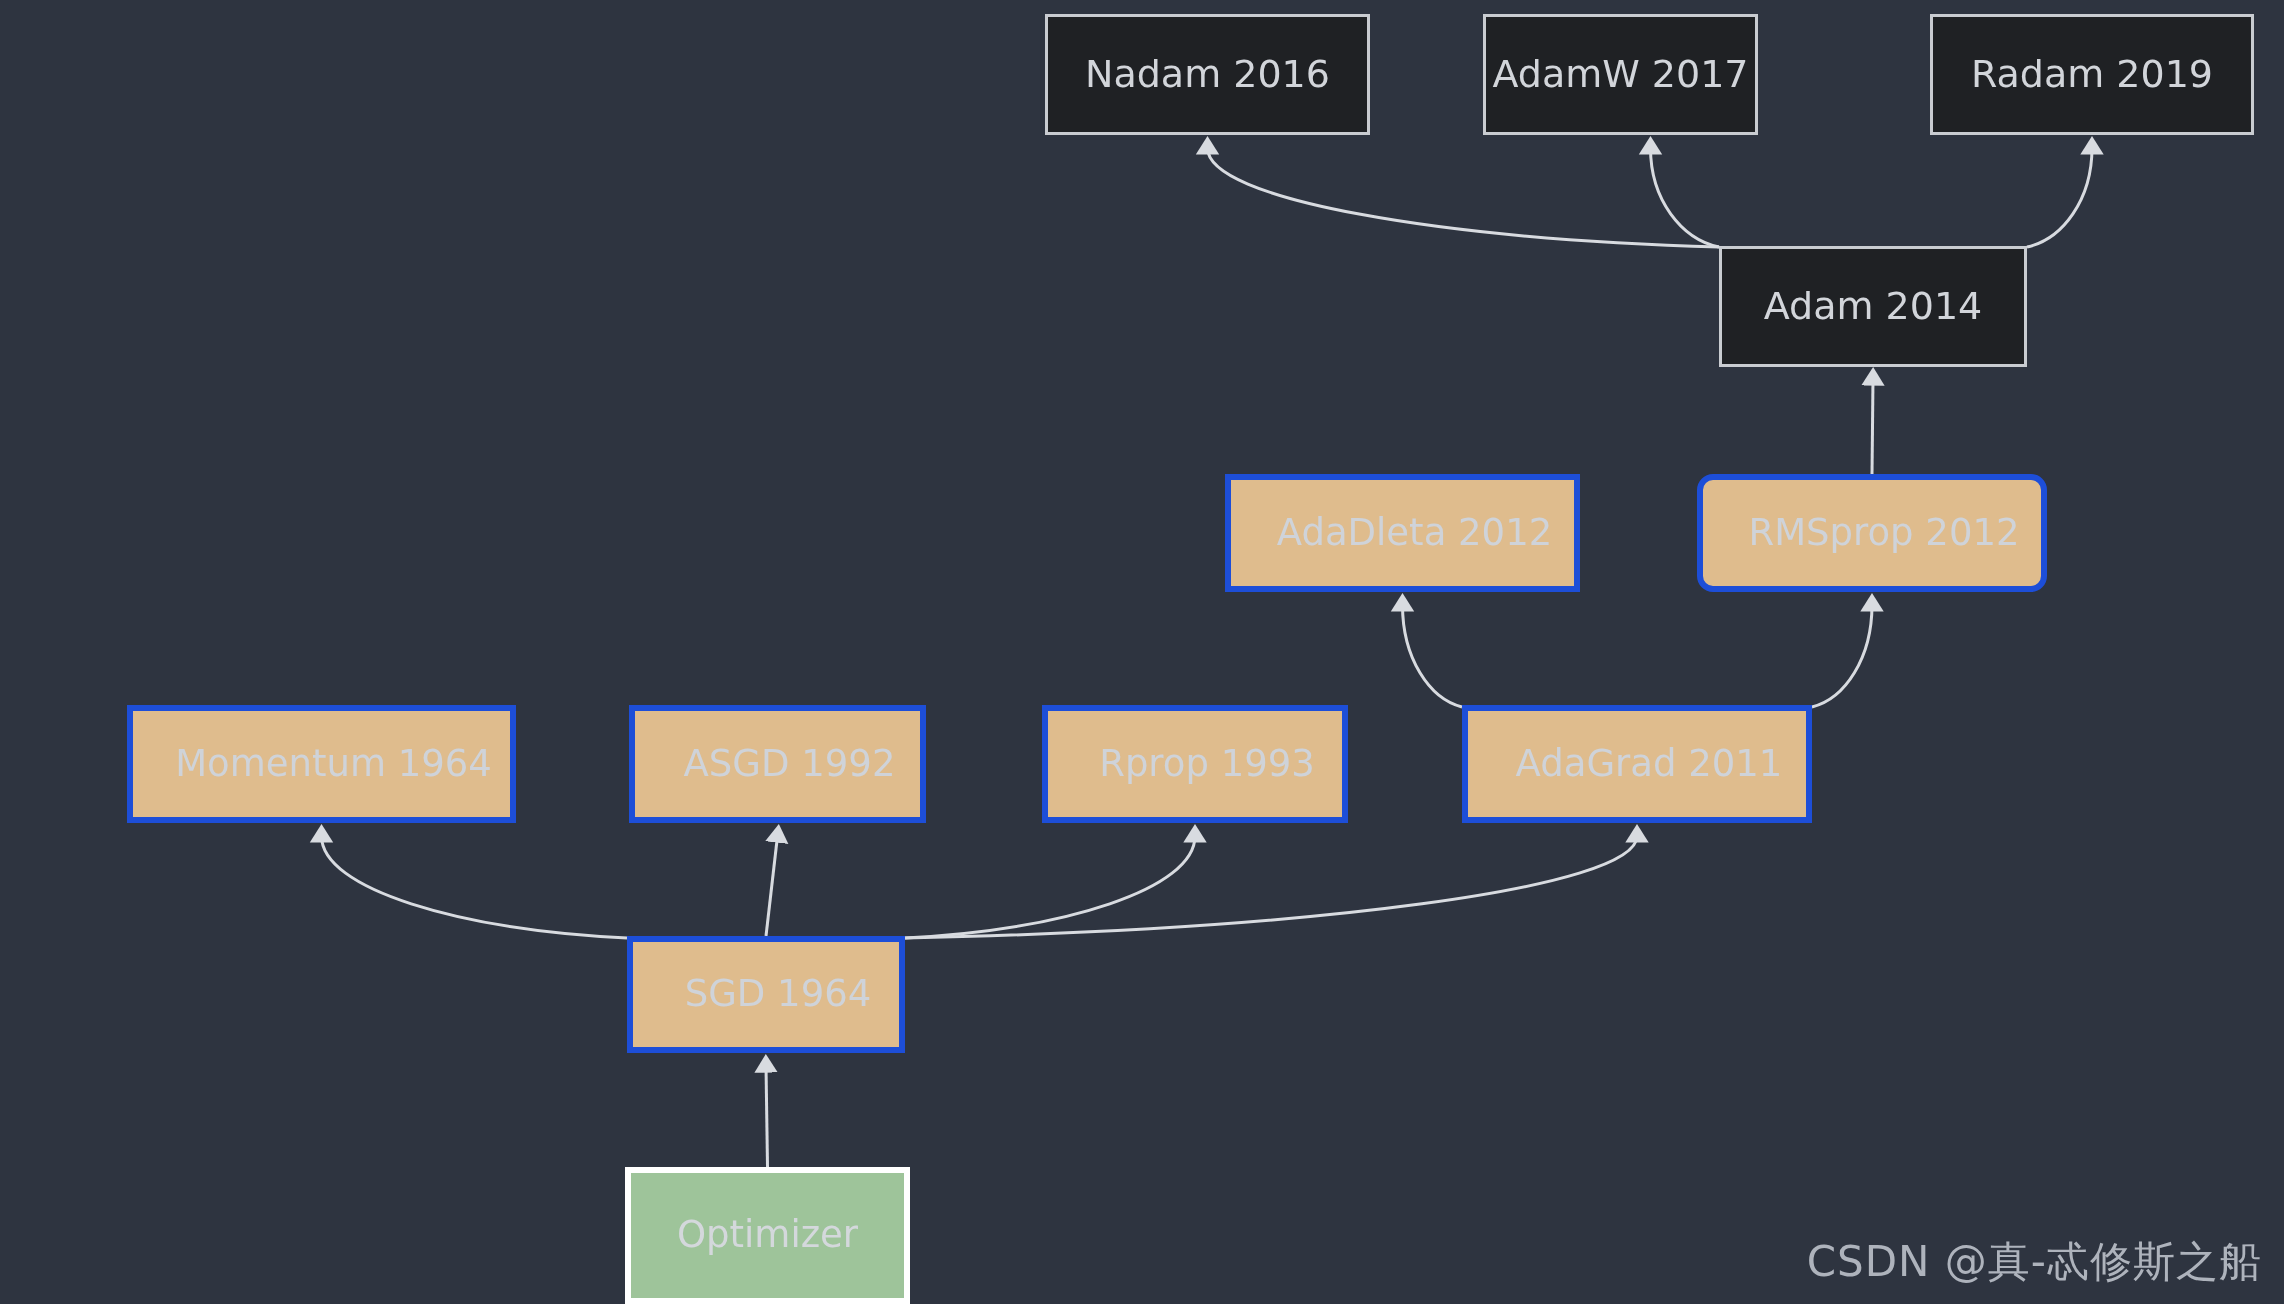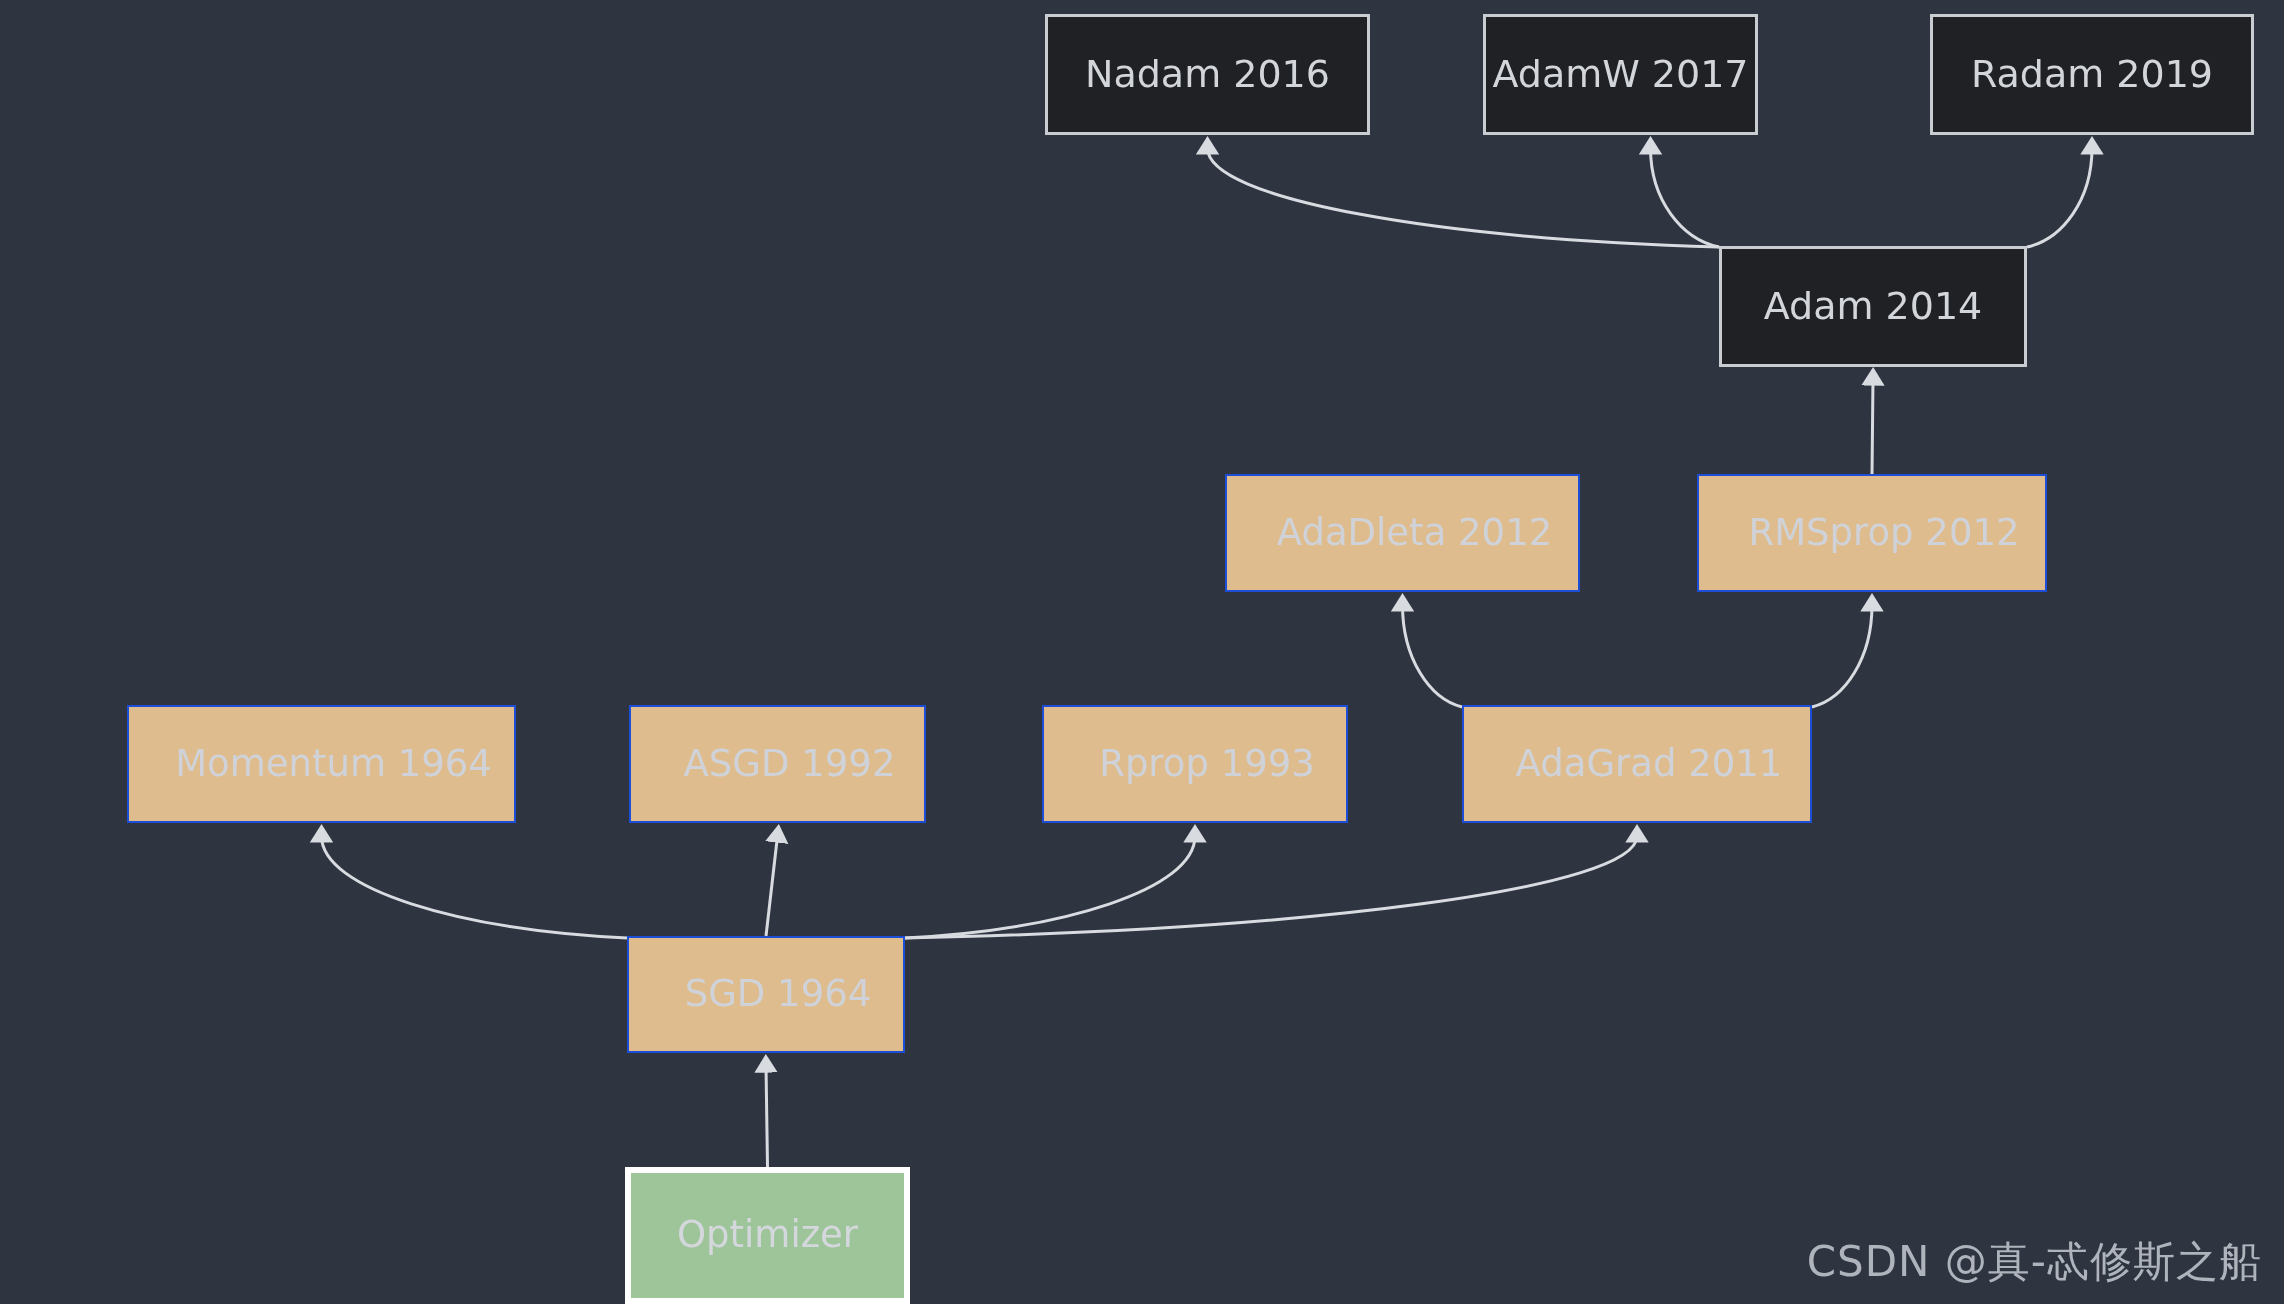--- a/index.html
+++ b/index.html
@@ -40,21 +40,21 @@
   }
   .node.dark {
     background: #1f2124;
     border: 3px solid #c9ccd1;
     color: #d2d5da;
     font-size: 38px;
     font-weight: 400;
   }
   .node.accent {
     background: #dfbc8d;
-    border: 2px solid #1d4ed8;
+    border: 6px solid #1d4ed8;
     color: #cfd3d9;
     font-size: 37px;
     font-weight: 400;
     padding-left: 24px;
   }
   .node.ok {
     background: #9ec49a;
     border: 6px solid #ffffff;
     color: #d4d8dc;
     font-size: 37px;
@@ -107,21 +107,21 @@
       </div>
       <div class="node dark" style="left: 1930px; top: 14px; width: 324px; height: 121px;">
         <span class="node-label">Radam 2019</span>
       </div>
       <div class="node dark" style="left: 1719px; top: 246px; width: 308px; height: 121px;">
         <span class="node-label">Adam 2014</span>
       </div>
       <div class="node accent" style="left: 1225px; top: 474px; width: 355px; height: 118px;">
         <span class="node-label">AdaDleta 2012</span>
       </div>
-      <div class="node accent" style="left: 1697px; top: 474px; width: 350px; height: 118px;">
+      <div class="node accent" style="left: 1697px; top: 474px; width: 350px; height: 118px; border-radius: 16px;">
         <span class="node-label">RMSprop 2012</span>
       </div>
       <div class="node accent" style="left: 127px; top: 705px; width: 389px; height: 118px;">
         <span class="node-label">Momentum 1964</span>
       </div>
       <div class="node accent" style="left: 629px; top: 705px; width: 297px; height: 118px;">
         <span class="node-label">ASGD 1992</span>
       </div>
       <div class="node accent" style="left: 1042px; top: 705px; width: 306px; height: 118px;">
         <span class="node-label">Rprop 1993</span>

